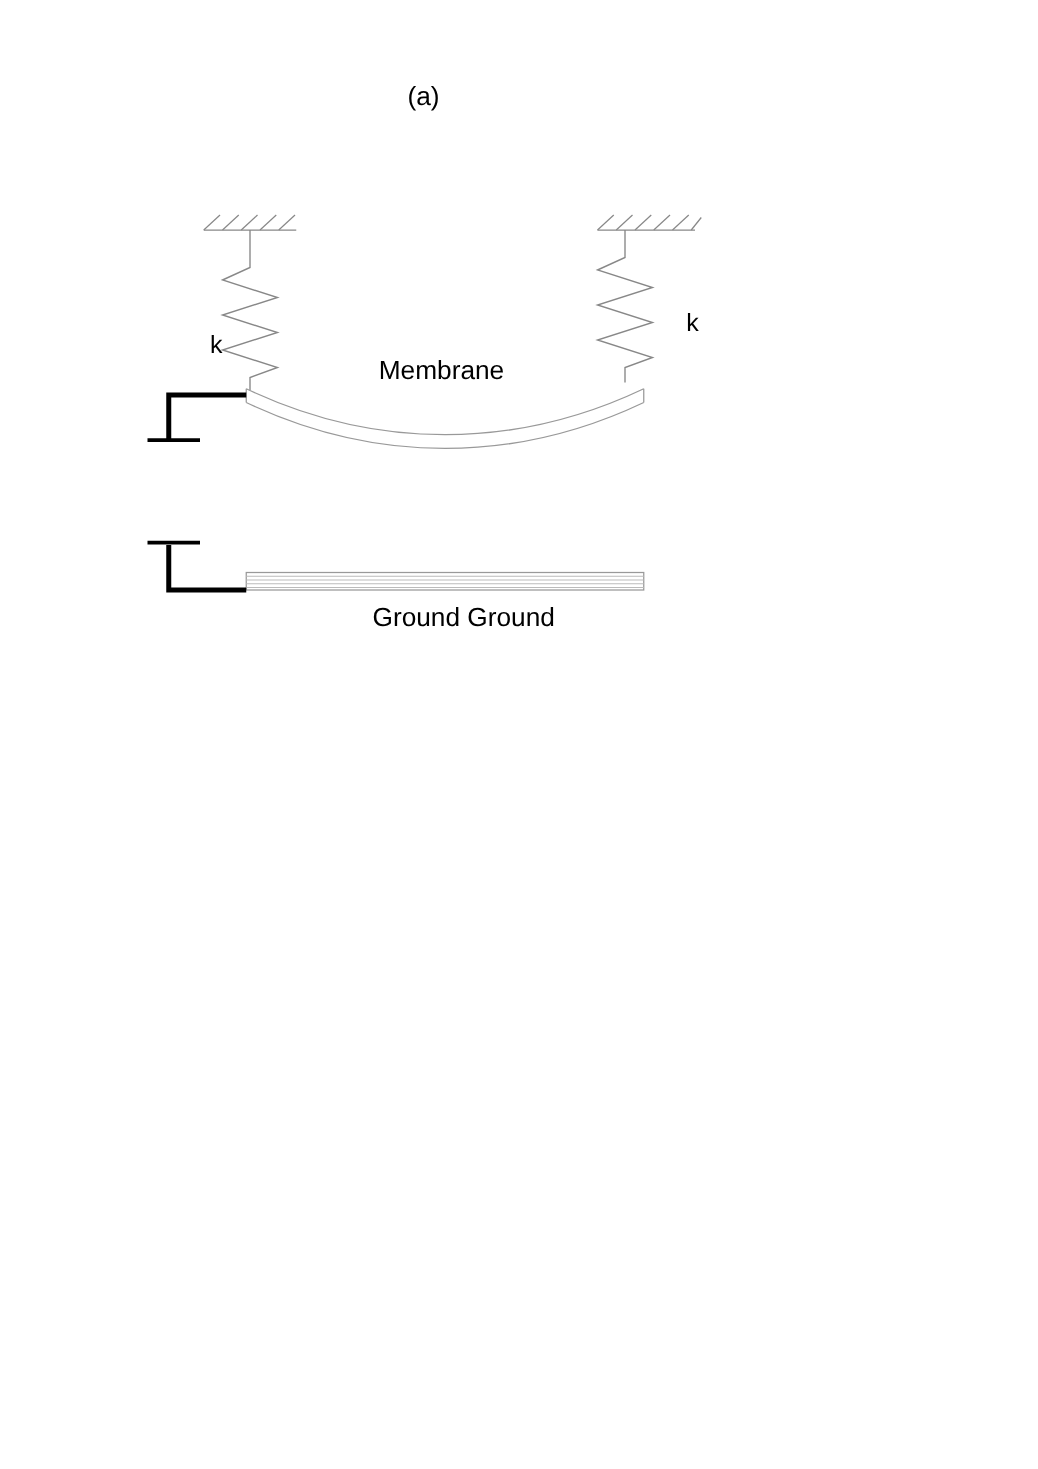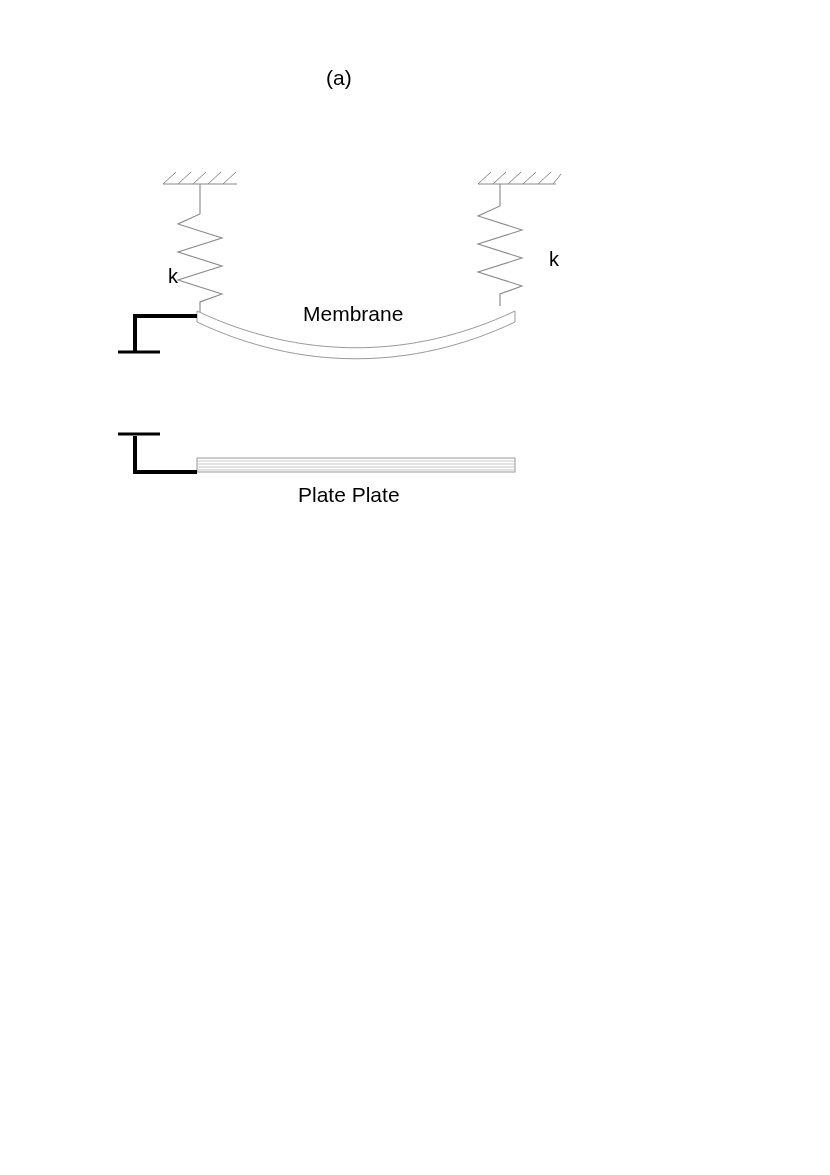--- a/index.html
+++ b/index.html
@@ -38,21 +38,20 @@
     font-size: 20px;
   }
   #label-k-right {
     left: 549px;
     top: 248px;
     font-size: 20px;
   }
   #label-membrane {
     left: 303px;
     top: 285px;
-    margin-top: 17px;
   }
   #label-ground-plate {
     left: 298px;
     top: 483px;
   }
   #label-circuit-connection {
     left: 58px;
     top: 365px;
     line-height: 29px;
   }
@@ -147,16 +146,16 @@
   </svg>
 
   <div class="fig-label" id="panel-label">(a)</div>
 
   <div class="fig-label" id="label-k-left">k</div>
 
   <div class="fig-label" id="label-k-right">k</div>
 
   <div class="fig-label" id="label-membrane">Membrane</div>
 
-  <div class="fig-label" id="label-ground-plate">Plate Plate</div>
+  <div class="fig-label" id="label-ground-plate">Ground Ground</div>
 
 
 </div>
 
 </body></html>

